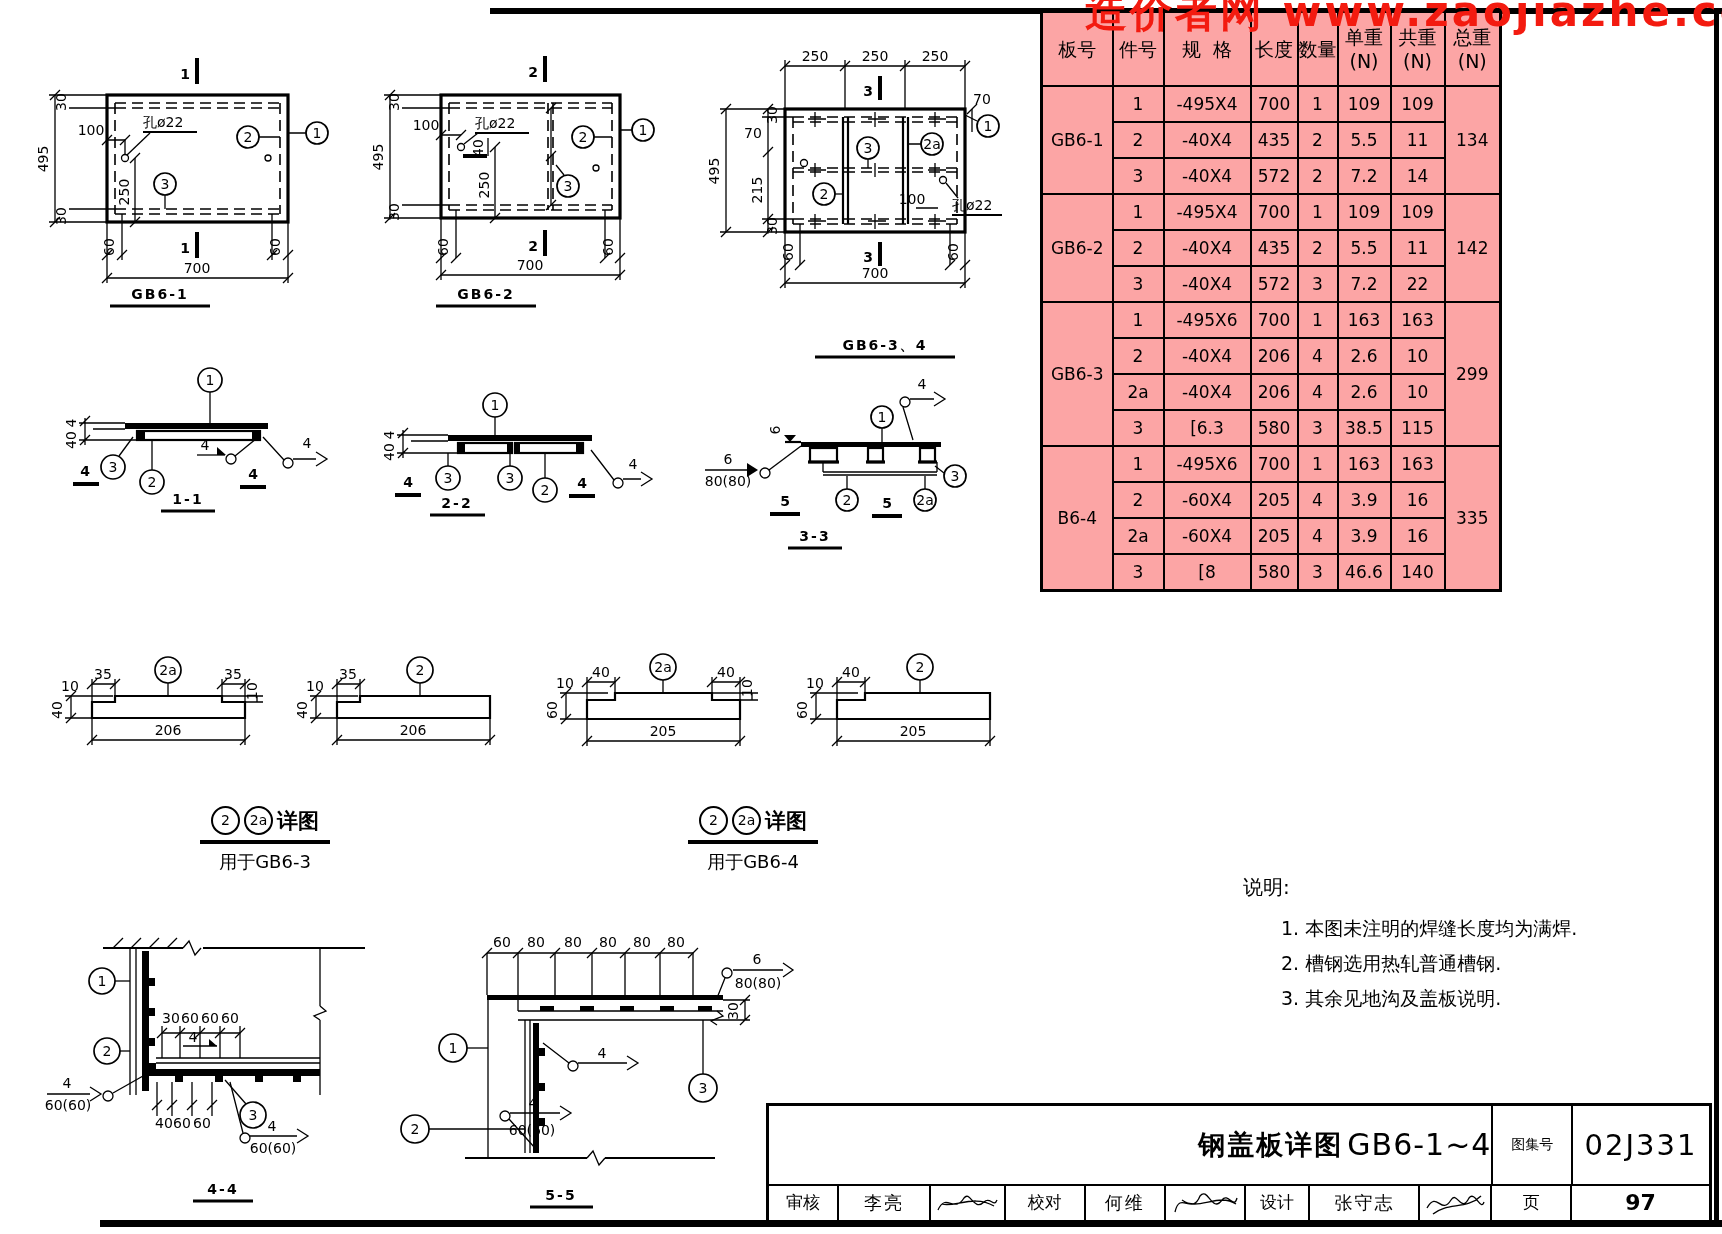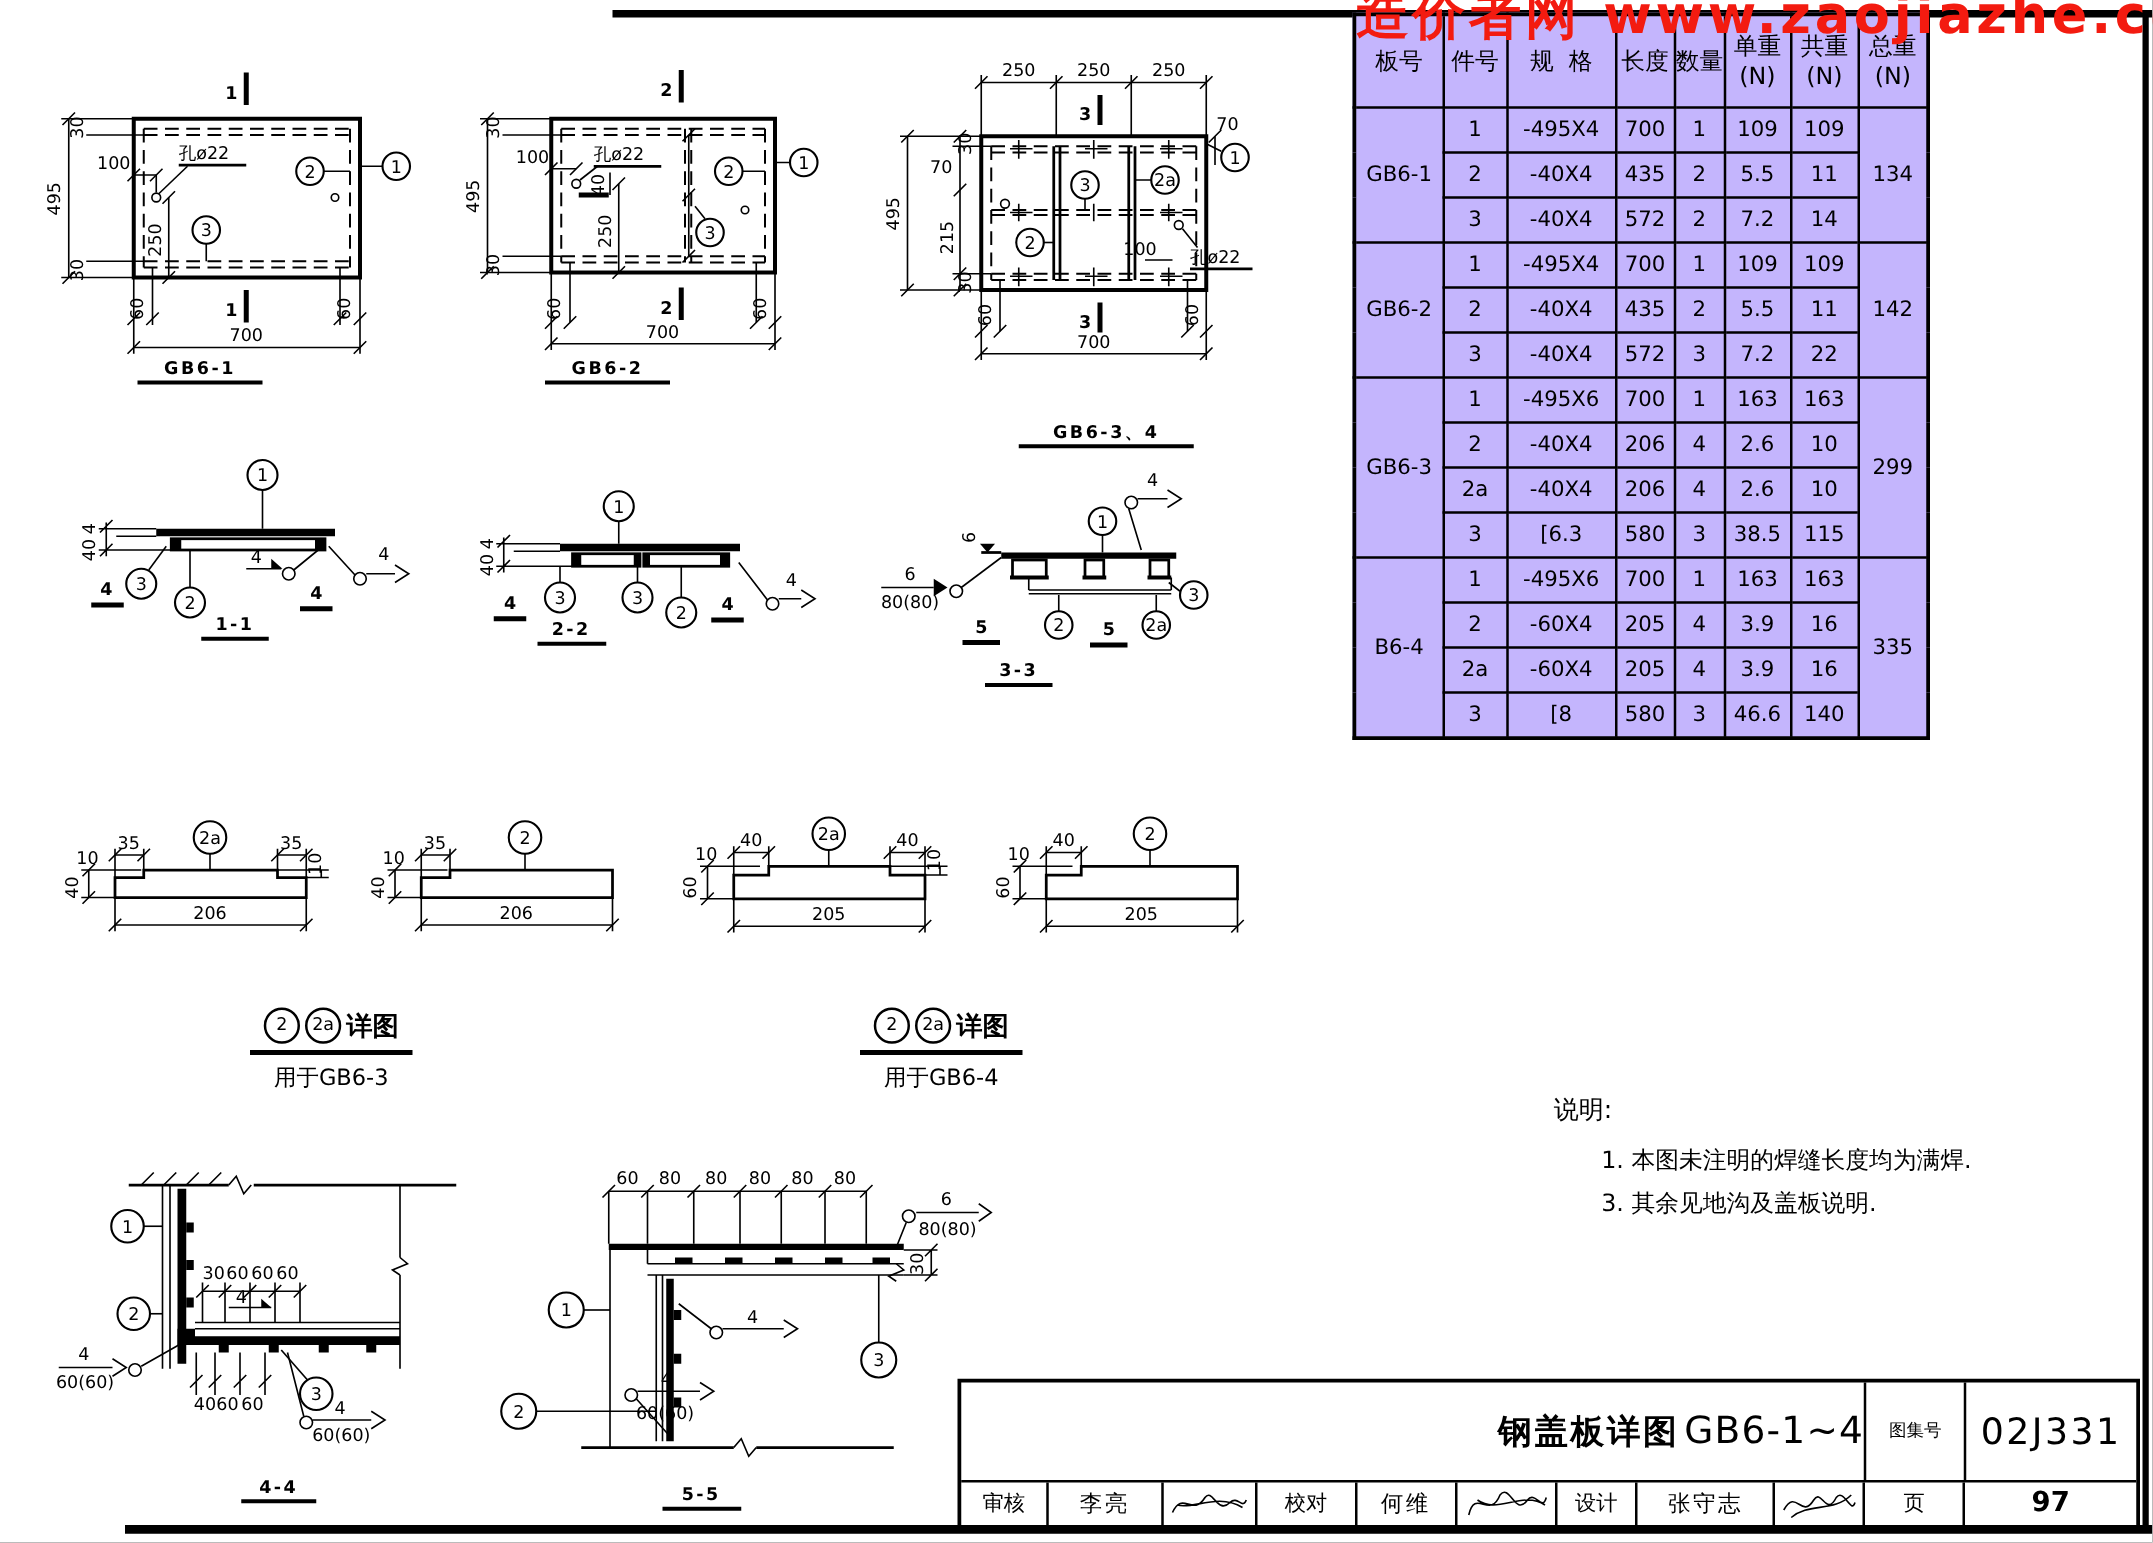--- a/index.html
+++ b/index.html
@@ -5,21 +5,21 @@
   html,body{margin:0;padding:0;background:#888;}
   #sheet{position:relative;width:1722px;height:1234px;background:#fff;overflow:hidden;
          font-family:"DejaVu Sans",sans-serif;color:#000;}
   .abs{position:absolute;}
   
   .bar{position:absolute;background:#000;}
   
   #wm{position:absolute;left:1085px;top:-16px;color:#f31b10;font-size:42px;font-weight:bold;
       letter-spacing:3px;white-space:nowrap;z-index:9;}
   
-  #spec-table{border-collapse:collapse;table-layout:fixed;background:#c4b5fd;margin-left:42px;}
+  #spec-table{border-collapse:collapse;table-layout:fixed;background:#fca5a5;}
   #spec-table th,#spec-table td{border:2px solid #000;text-align:center;vertical-align:middle;
       padding:0;font-size:17px;white-space:pre;overflow:hidden;}
   #spec-table th{font-size:19px;font-weight:normal;height:72px;line-height:24px;}
   #spec-table td{height:34px;}
   #spec-table{border:3px solid #000;}
   
   #notes{width:420px;font-size:19px;}
   #notes .nt{font-size:20px;margin-bottom:10px;}
   #notes .ni{margin-left:38px;line-height:35px;}
   
@@ -691,20 +691,21 @@
           <td>3</td>
           <td>46.6</td>
           <td>140</td>
         </tr>
     </tbody>
   </table>
 
   <div id="notes" class="abs" style="left:1243px;top:874px;">
     <div class="nt">说明:</div>
     <div class="ni">1. 本图未注明的焊缝长度均为满焊.</div>
+    <div class="ni">2. 槽钢选用热轧普通槽钢.</div>
     <div class="ni">3. 其余见地沟及盖板说明.</div>
   </div>
 
   <div id="tblock" class="abs" style="left:766px;top:1103px;width:946px;height:120px;">
     <div class="r1">
       <div class="c" style="width:729px;justify-content:flex-end;">
         <span class="main-title">钢盖板详图</span>
         <span class="main-title-code">GB6-1~4</span>
       </div>
       <div class="c" style="width:80px;">

